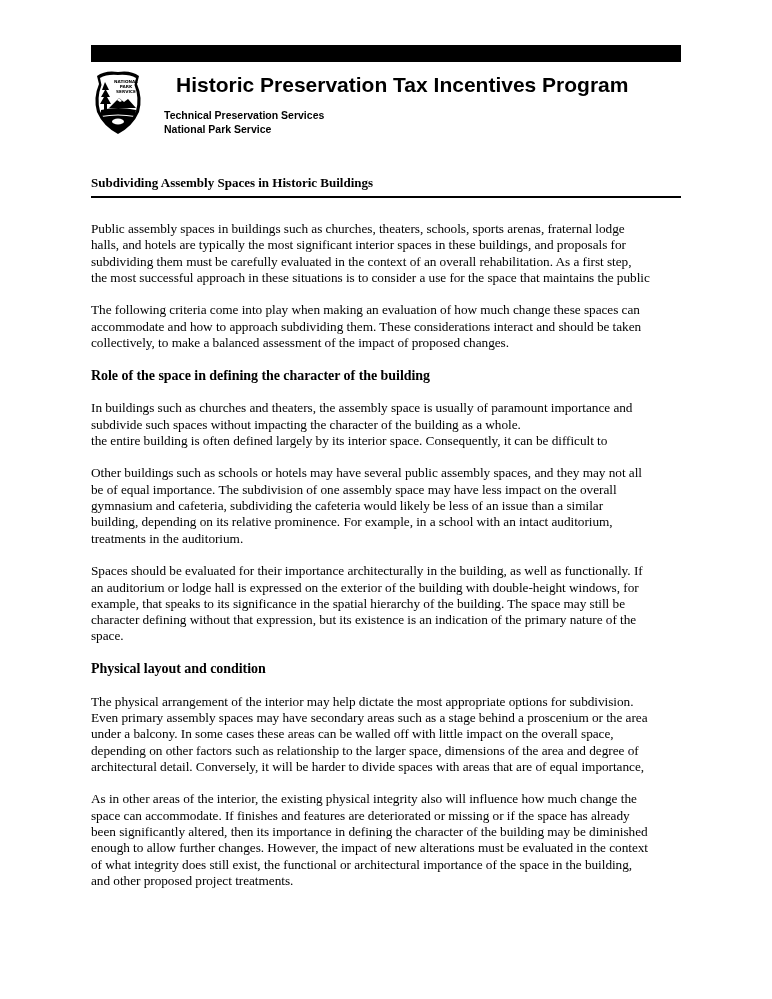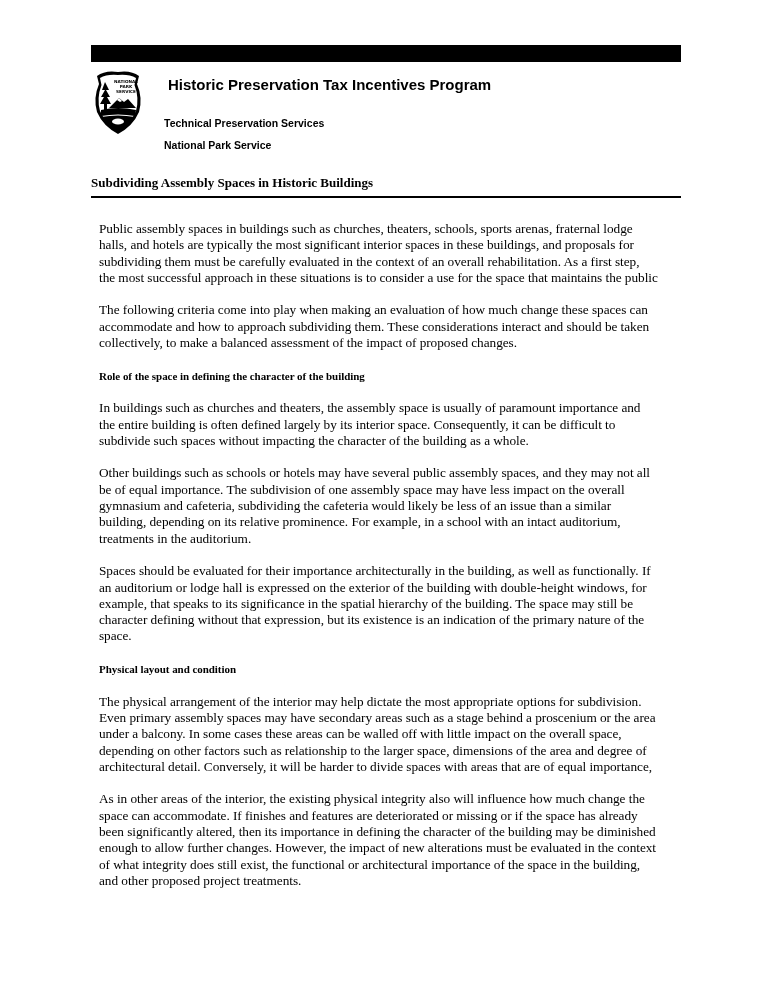--- a/index.html
+++ b/index.html
@@ -24,40 +24,40 @@
     }
     .logo {
       position: absolute;
       left: 91px;
       top: 68px;
       width: 54px;
       height: 68px;
     }
     .program-title {
       position: absolute;
-      left: 168px;
+      left: 176px;
       top: 76px;
       font-family: "Liberation Sans", sans-serif;
       font-weight: bold;
-      font-size: 15px;
+      font-size: 21px;
       line-height: 18px;
       white-space: nowrap;
       text-align: right;
     }
     .org-lines {
       position: absolute;
       left: 164px;
       top: 108px;
       font-family: "Liberation Sans", sans-serif;
       font-weight: bold;
       font-size: 10.5px;
       line-height: 14px;
       white-space: nowrap;
     }
-    .org-lines div { display: block; margin-top: 8px; }
+    .org-lines div { display: block; }
     .doc-title {
       position: absolute;
       left: 91px;
       top: 174px;
       font-family: "Liberation Serif", serif;
       font-weight: bold;
       font-size: 13px;
       line-height: 18px;
       white-space: nowrap;
     }
@@ -71,33 +71,32 @@
     }
     .body-text {
       position: absolute;
       left: 91px;
       top: 221px;
       width: 592px;
       font-family: "Liberation Serif", serif;
       font-size: 13.3px;
       line-height: 16.3px;
       letter-spacing: -0.05px;
-      margin-left: 8px;
     }
     .body-text p {
       margin: 0 0 16.3px 0;
       white-space: normal;
     }
     .body-text .line {
       display: block;
       white-space: nowrap;
     }
     .body-text h3 {
       margin: 0 0 16.3px 0;
-      font-size: 11px;
+      font-size: 14px;
       line-height: 16.3px;
       font-weight: bold;
     }
   </style>
 </head>
 <body>
 
 <div class="top-bar"></div>
 
 <div class="logo">
@@ -142,22 +141,22 @@
   </p>
   <p>
     <span class="line">The following criteria come into play when making an evaluation of how much change these spaces can</span>
     <span class="line">accommodate and how to approach subdividing them. These considerations interact and should be taken</span>
     <span class="line">collectively, to make a balanced assessment of the impact of proposed changes.</span>
   </p>
 
   <h3>Role of the space in defining the character of the building</h3>
   <p>
     <span class="line">In buildings such as churches and theaters, the assembly space is usually of paramount importance and</span>
+    <span class="line">subdivide such spaces without impacting the character of the building as a whole.</span>
     <span class="line">the entire building is often defined largely by its interior space. Consequently, it can be difficult to</span>
-    <span class="line">subdivide such spaces without impacting the character of the building as a whole.</span>
   </p>
   <p>
     <span class="line">Other buildings such as schools or hotels may have several public assembly spaces, and they may not all</span>
     <span class="line">be of equal importance. The subdivision of one assembly space may have less impact on the overall</span>
     <span class="line">gymnasium and cafeteria, subdividing the cafeteria would likely be less of an issue than a similar</span>
     <span class="line">building, depending on its relative prominence. For example, in a school with an intact auditorium,</span>
     <span class="line">treatments in the auditorium.</span>
   </p>
   <p>
     <span class="line">Spaces should be evaluated for their importance architecturally in the building, as well as functionally. If</span>

